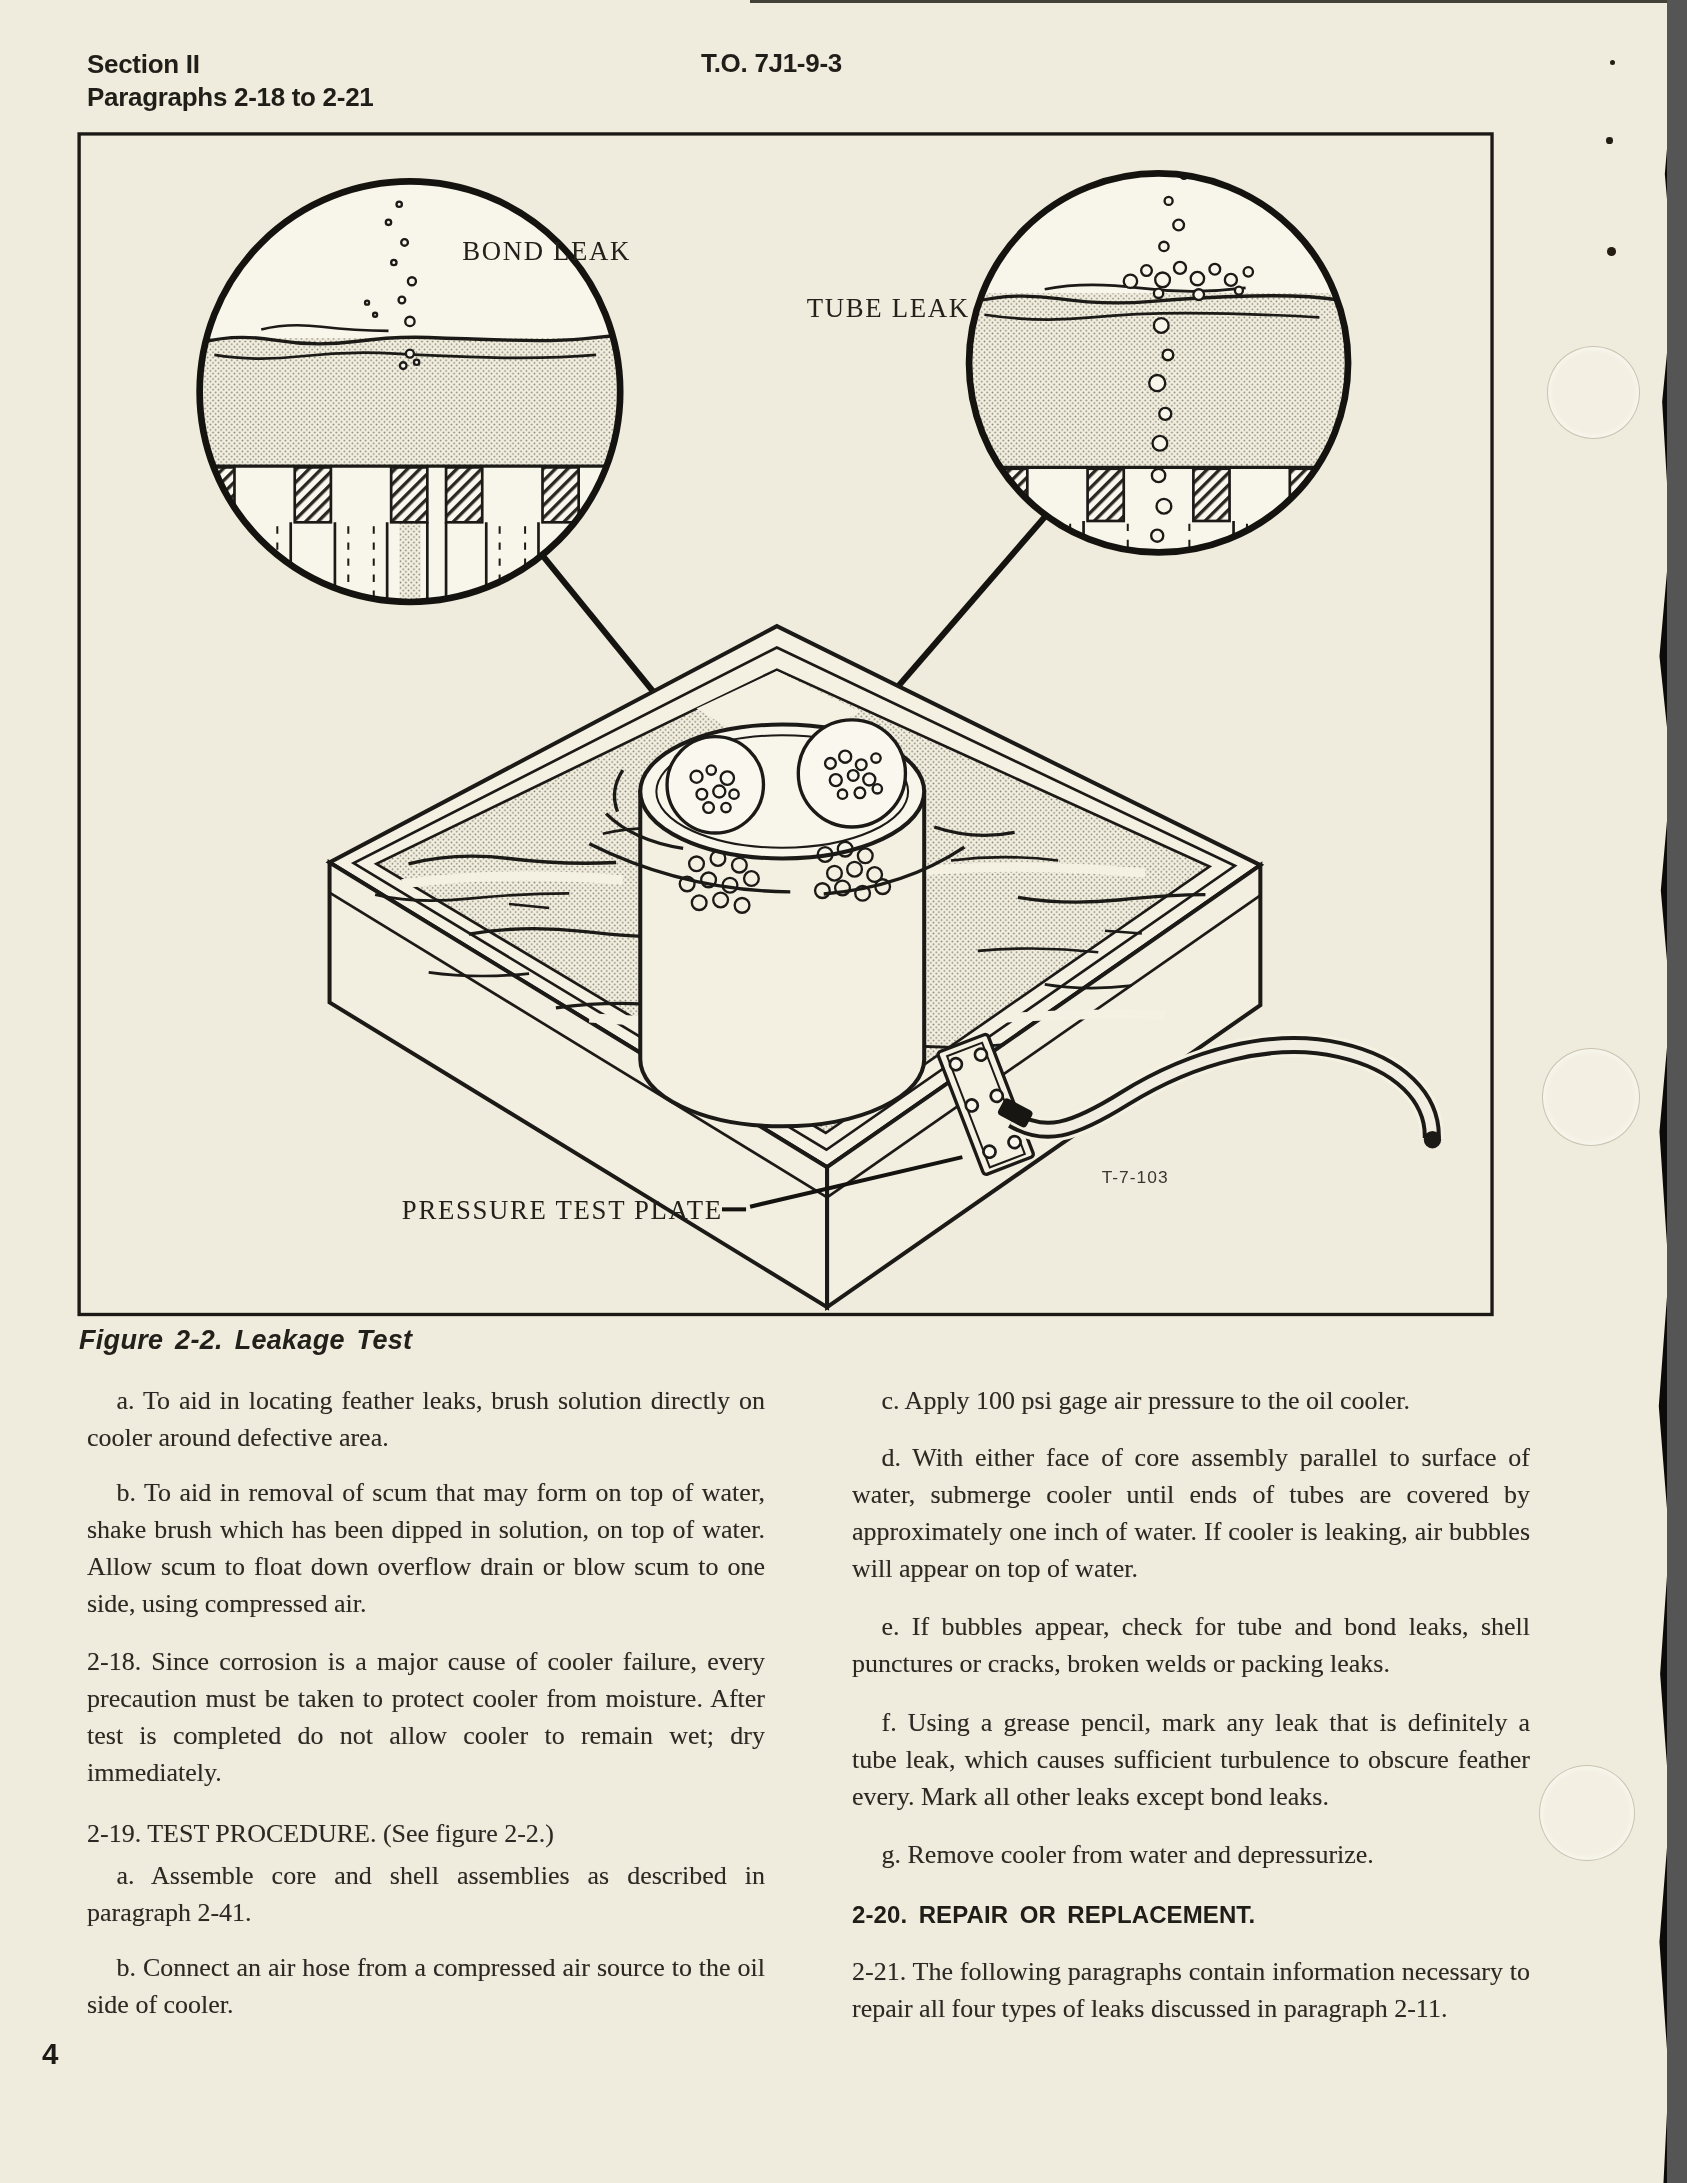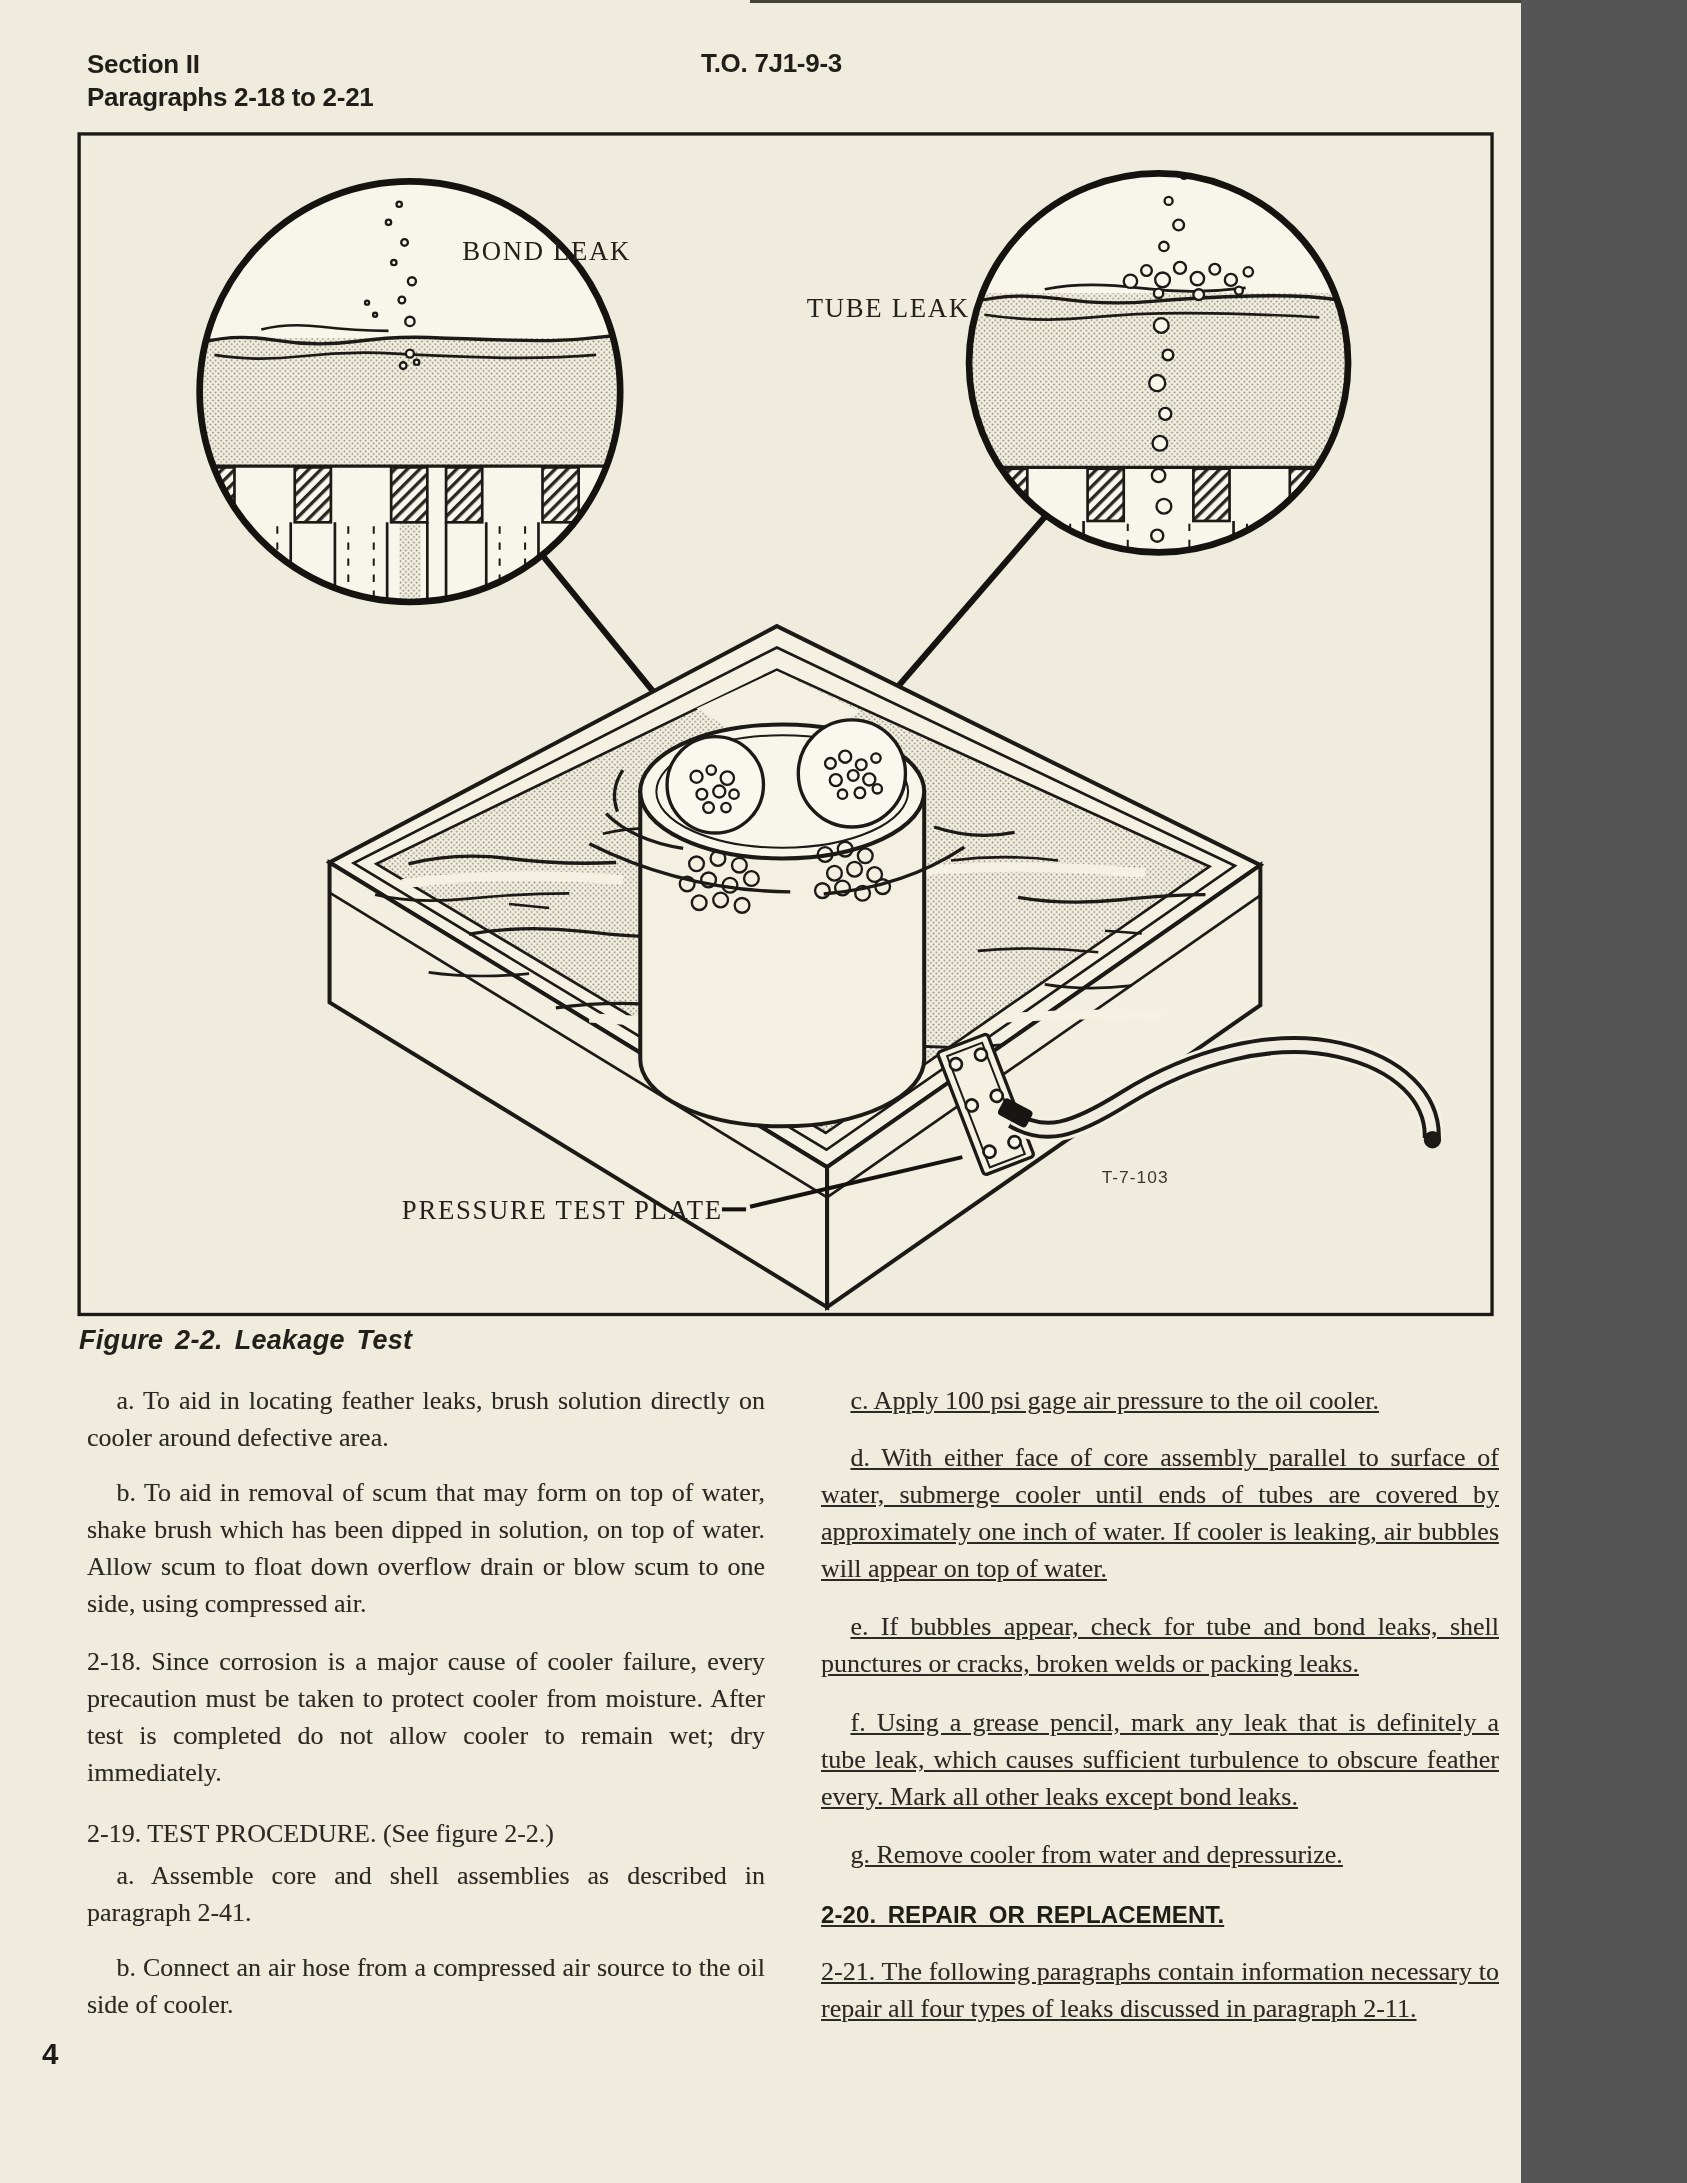--- a/index.html
+++ b/index.html
@@ -1,18 +1,18 @@
 <!DOCTYPE html>
 <html style="font-size:10.7px"><head>
 <meta charset="utf-8">
 <style>
   html,body{margin:0;padding:0;background:#555;}
   .page{
     position:relative;
-    width:1521px;height:2183px;
+    width:1667px;height:2183px;
     background:#f0ecdd;
     overflow:hidden;
     font-family:"Liberation Serif", serif;
     color:#2a2822;
   }
   .hdr{
     position:absolute;
     font-family:"Liberation Sans", sans-serif;
     font-weight:bold;
     font-size:26px;
@@ -51,21 +51,21 @@
     position:absolute;
     top:1382px;
     width:678px;
     font-size:26px;
     line-height:37px;
     text-align:justify;
     color:#2b2923;
     text-shadow:0 0 0.7px rgba(43,41,35,0.30);
   }
   .col-left{left:87px;}
-  .col-right{left:821px;text-decoration:underline;}
+  .col-right{left:852px;}
   .col p{margin:0 0 18px 0;}
   .p-indent{text-indent:29.5px;}
   .p-flush{text-indent:0;}
   .p-heading{
     font-family:"Liberation Sans", sans-serif;
     font-weight:bold;
     font-size:24px;
     letter-spacing:0.1px;
     word-spacing:4.7px;
     color:#1f1d18;

